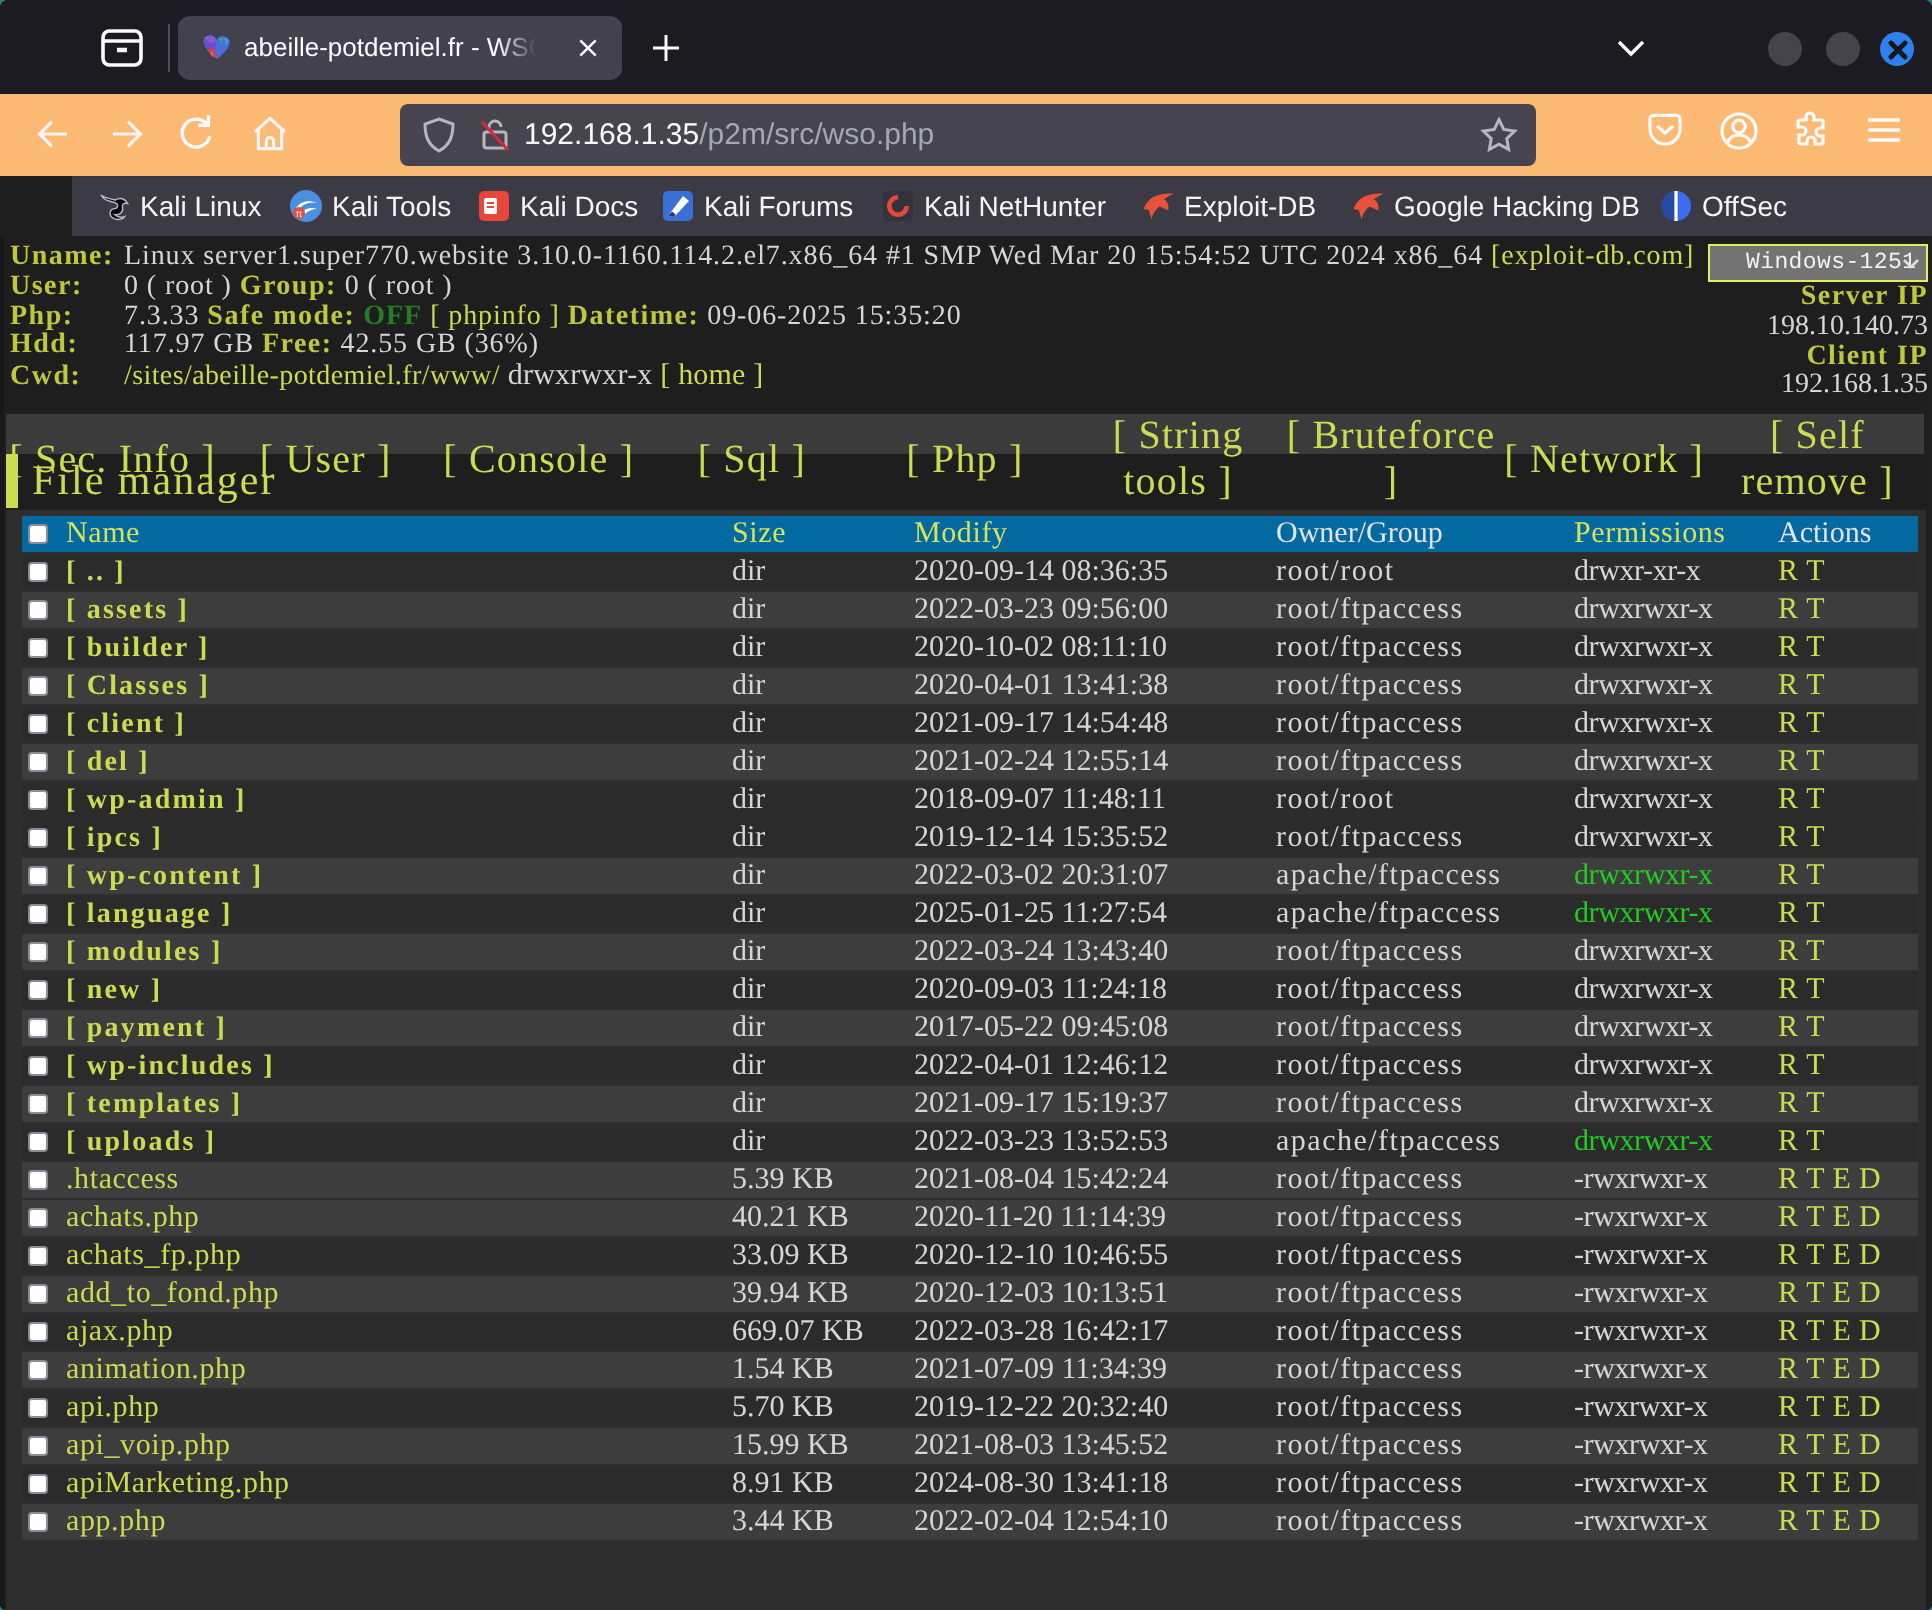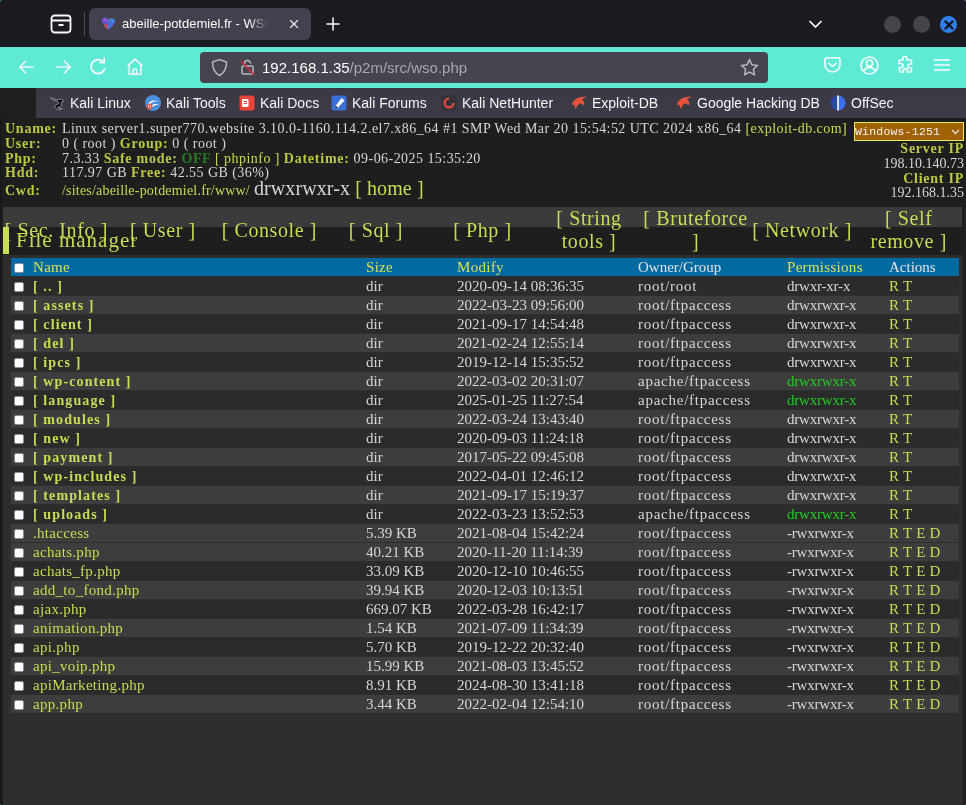--- a/index.html
+++ b/index.html
@@ -15,42 +15,42 @@
 #tabtitle { position:absolute; left:33px; top:8px; width:190px; height:17px; font-size:13px; color:#fbfbfe; white-space:nowrap; overflow:hidden; -webkit-mask-image:linear-gradient(90deg,#000 127px,transparent 146px); mask-image:linear-gradient(90deg,#000 127px,transparent 146px); }
 #tabclose { position:absolute; left:199px; top:10px; width:12px; height:12px; }
 #newtab { position:absolute; left:326px; top:17px; }
 #tlchev { position:absolute; left:808px; top:19px; }
 .wbtn { position:absolute; top:16px; width:17px; height:17px; border-radius:50%; background:#45444b; }
 #wmin { left:884px; }
 #wmax { left:913px; }
 #wclose { left:940px; background:#2f80ed; }
 #wclose svg { position:absolute; left:3.5px; top:3.5px; }
 
-#navbar { position:absolute; left:0; top:47px; width:966px; height:41px; background:#5eead4; }
+#navbar { position:absolute; left:0; top:47px; width:966px; height:41px; background:#fdba74; }
 .nbtn { position:absolute; top:8px; }
 #urlbar { position:absolute; left:200px; top:5px; width:568px; height:31px; background:#46454f; border-radius:4px; }
 #urltext { position:absolute; left:62px; top:7px; font-size:15px; color:#fbfbfe; white-space:nowrap; }
 #urltext span { color:#a7a7b0; }
 
 #bmbar { position:absolute; left:0; top:88px; width:966px; height:30px; background:#3c3b45; border-top:1px solid #36353f;margin-left:36px; }
 .bm { position:absolute; top:3px; height:22px; font-size:14px; color:#f5f5f8; white-space:nowrap; }
 .bm i { position:absolute; left:0; top:3px; width:16px; height:16px; font-style:normal; }
 .bm b { position:absolute; left:21px; top:3px; font-weight:normal; }
 
 #page { position:absolute; left:0; top:118px; width:966px; height:687px; background:#1e1e1e; font-family:"Liberation Serif",serif; }
 #tblwrap { position:absolute; left:3px; top:137px; width:960px; height:550px; background:#2e2e2e; }
 #pedgeL { position:absolute; left:0; top:0; width:2px; height:687px; background:#191919; }
 #pedgeR { position:absolute; right:0; top:0; width:2px; height:687px; background:#202020; }
 .lbl { color:#bdc83f; font-weight:bold; letter-spacing:0.75px; }
 a, .lnk { color:#cbdb52; text-decoration:none; }
 .wht { color:#d6d6d6; }
 #info { position:absolute; left:5px; top:4px; font-size:14px; line-height:14.8px; letter-spacing:0.45px; color:#d6d6d6; white-space:nowrap; }
 #info .row { height:14.8px; }
 #info .lb { display:inline-block; width:57px; }
-#selbox { position:absolute; left:854px; top:4px; width:110px; height:19px; background:#a16207; border:1px solid #e4ed5b; color:#f2f2f2; font-family:"Liberation Mono",monospace; font-size:11.5px; line-height:17px; letter-spacing:0.2px; padding-left:0; }
+#selbox { position:absolute; left:854px; top:4px; width:110px; height:19px; background:#737373; border:1px solid #e4ed5b; color:#f2f2f2; font-family:"Liberation Mono",monospace; font-size:11.5px; line-height:17px; letter-spacing:0.2px; padding-left:18px; }
 #ipinfo { position:absolute; right:2px; top:24px; width:272px; text-align:right; font-size:14px; line-height:14.8px; color:#d6d6d6; white-space:nowrap; }
 
 #menubar { position:absolute; left:3px; top:89px; width:959px; height:20px; background:#3b3b3b; }
 #menubar table { width:100%; height:100%; border-collapse:collapse; table-layout:fixed; }
 #menubar td { text-align:center; font-size:20px; letter-spacing:0.6px; padding:0; }
 
 #fmhead { position:absolute; left:3px; top:109px; height:27px; border-left:6px solid #cbdb52; padding-left:7px; font-size:21px; letter-spacing:1px; line-height:26px; color:#cbdb52; }
 
 #ftable { position:absolute; left:8px; top:2px; width:948px; border-collapse:separate; border-spacing:0 1px; table-layout:fixed; font-size:15px; color:#d6d6d6; }
 #ftable td, #ftable th { padding:0; height:18px; overflow:hidden; white-space:nowrap; text-align:left; vertical-align:middle; font-weight:normal; }
@@ -238,21 +238,21 @@
         <b>OffSec</b>
       </div>
 </div>
 
 <div id="page">
   <div id="info">
     <div class="row"><span class="lb lbl">Uname:</span><span class="wht">Linux server1.super770.website 3.10.0-1160.114.2.el7.x86_64 #1 SMP Wed Mar 20 15:54:52 UTC 2024 x86_64 <a>[exploit-db.com]</a></span></div>
     <div class="row"><span class="lb lbl">User:</span><span class="wht">0 ( root ) <span class="lbl">Group:</span> 0 ( root )</span></div>
     <div class="row"><span class="lb lbl">Php:</span><span class="wht">7.3.33 <span class="lbl">Safe mode:</span> <b style="color:#247c24;letter-spacing:0.5px">OFF</b> <a>[ phpinfo ]</a> <span class="lbl">Datetime:</span> 09-06-2025 15:35:20</span></div>
     <div class="row"><span class="lb lbl">Hdd:</span><span class="wht">117.97 GB <span class="lbl">Free:</span> 42.55 GB (36%)</span></div>
-    <div class="row"><span class="lb lbl">Cwd:</span><span class="wht"><a style="font-size:14px;letter-spacing:0.2px">/sites/abeille-potdemiel.fr/www/</a> <span style="font-size:20px;letter-spacing:0.1px">drwxrwxr-x <a>[ home ]</a></span></span></div>
+    <div class="row"><span class="lb lbl">Cwd:</span><span class="wht"><a style="font-size:14px;letter-spacing:0.2px">/sites/abeille-potdemiel.fr/www/</a> <span style="font-size:15px;letter-spacing:0.1px">drwxrwxr-x <a>[ home ]</a></span></span></div>
   </div>
   <div id="selbox">Windows-1251<svg style="position:absolute;right:3px;top:6px" width="9" height="6" viewBox="0 0 9 6" fill="none" stroke="#e0e0e0" stroke-width="1.3">
           <path d="M1 1 L4.5 4.5 L8 1"></path>
         </svg></div>
   <div id="ipinfo">
     <div class="lbl">Server IP</div>
     <div>198.10.140.73</div>
     <div class="lbl">Client IP</div>
     <div>192.168.1.35</div>
   </div>
@@ -310,33 +310,60 @@
               <td><span class="cbx"></span></td>
               <td><a class="dirn">[ assets ]</a></td>
               <td>dir</td>
               <td>2022-03-23 09:56:00</td>
               <td>root/ftpaccess</td>
               <td>drwxrwxr-x</td>
               <td><a>R</a> <a>T</a></td>
             </tr>
 <tr class="d">
               <td><span class="cbx"></span></td>
+              <td><a class="dirn">[ builder ]</a></td>
+              <td>dir</td>
+              <td>2020-10-02 08:11:10</td>
+              <td>root/ftpaccess</td>
+              <td>drwxrwxr-x</td>
+              <td><a>R</a> <a>T</a></td>
+            </tr>
+<tr class="l">
+              <td><span class="cbx"></span></td>
+              <td><a class="dirn">[ Classes ]</a></td>
+              <td>dir</td>
+              <td>2020-04-01 13:41:38</td>
+              <td>root/ftpaccess</td>
+              <td>drwxrwxr-x</td>
+              <td><a>R</a> <a>T</a></td>
+            </tr>
+<tr class="d">
+              <td><span class="cbx"></span></td>
               <td><a class="dirn">[ client ]</a></td>
               <td>dir</td>
               <td>2021-09-17 14:54:48</td>
               <td>root/ftpaccess</td>
               <td>drwxrwxr-x</td>
               <td><a>R</a> <a>T</a></td>
             </tr>
 <tr class="l">
               <td><span class="cbx"></span></td>
               <td><a class="dirn">[ del ]</a></td>
               <td>dir</td>
               <td>2021-02-24 12:55:14</td>
               <td>root/ftpaccess</td>
+              <td>drwxrwxr-x</td>
+              <td><a>R</a> <a>T</a></td>
+            </tr>
+<tr class="d">
+              <td><span class="cbx"></span></td>
+              <td><a class="dirn">[ wp-admin ]</a></td>
+              <td>dir</td>
+              <td>2018-09-07 11:48:11</td>
+              <td>root/root</td>
               <td>drwxrwxr-x</td>
               <td><a>R</a> <a>T</a></td>
             </tr>
 <tr class="d">
               <td><span class="cbx"></span></td>
               <td><a class="dirn">[ ipcs ]</a></td>
               <td>dir</td>
               <td>2019-12-14 15:35:52</td>
               <td>root/ftpaccess</td>
               <td>drwxrwxr-x</td>

